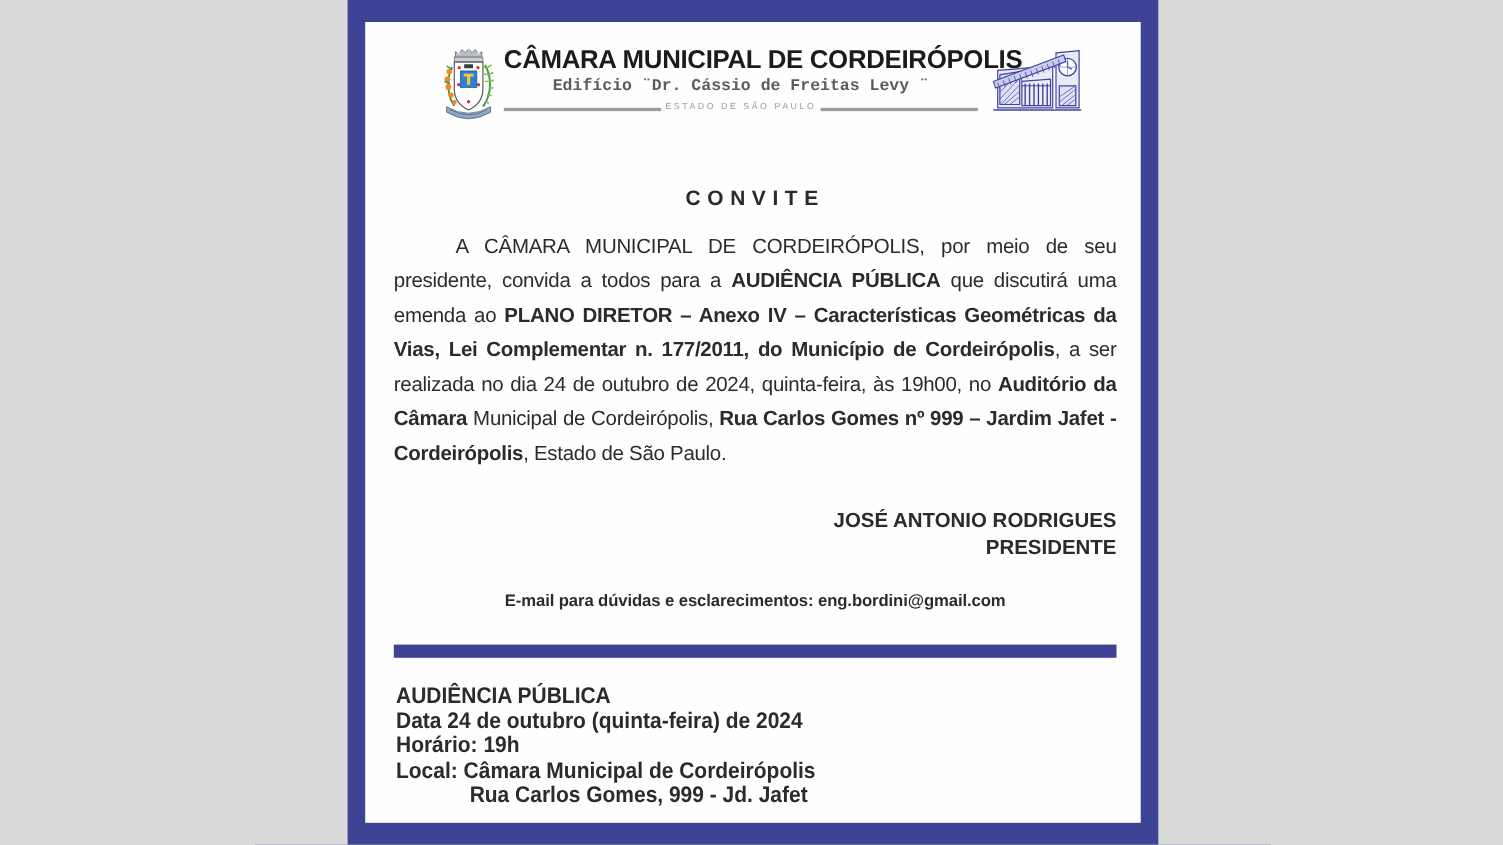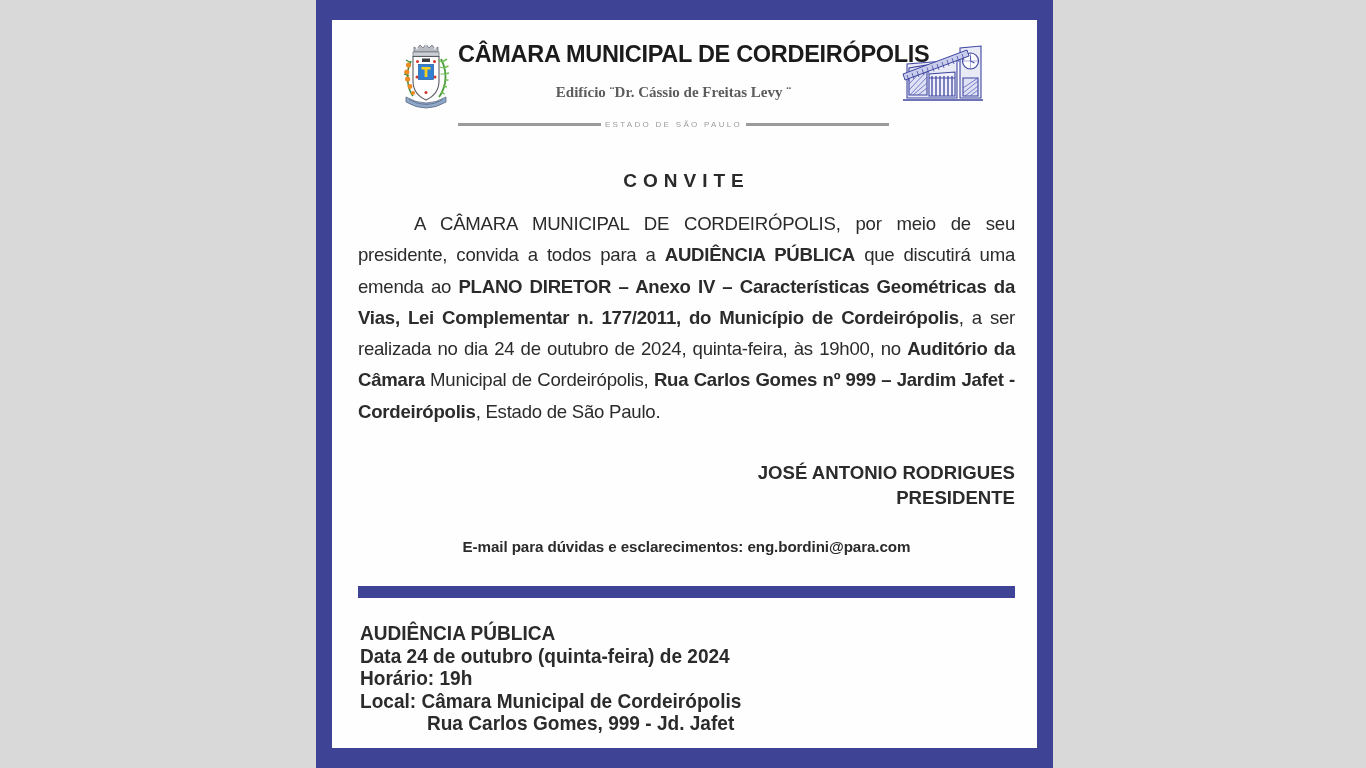--- a/index.html
+++ b/index.html
@@ -67,31 +67,31 @@
   .lh-title {
     font-family: "Liberation Sans", sans-serif;
     font-size: 23.5px;
     font-weight: bold;
     letter-spacing: -0.3px;
     color: #1b1b1b;
     line-height: 1.05;
     white-space: nowrap;
   }
   .lh-sub {
-    font-family: Liberation Serif, serif;
+    font-family: Liberation Mono, monospace;
     font-size: 15px;
     font-weight: bold;
     color: #5c5c5c;
-    margin-top: 17px;
+    margin-top: 3px;
     white-space: nowrap;
   }
   .lh-rule {
     display: flex;
-    align-items: center;
-    margin-top: 19px;
+    align-items: flex-end;
+    margin-top: 5px;
     gap: 4px;
   }
   .lh-rule .bar {
     flex: 1 1 auto;
     height: 3px;
     background: #9b9b9b;
   }
   .lh-rule .state {
     flex: 0 0 auto;
     font-size: 8px;
@@ -257,21 +257,21 @@
 
       <p class="paragraph">
         <span>A CÂMARA MUNICIPAL DE CORDEIRÓPOLIS, por meio de seu presidente, convida a todos para a </span><b>AUDIÊNCIA PÚBLICA</b><span> que discutirá uma emenda ao </span><b>PLANO DIRETOR – Anexo IV – Características Geométricas da Vias, Lei Complementar n. 177/2011, do Município de Cordeirópolis</b><span>, a ser realizada no dia 24 de outubro de 2024, quinta-feira, às 19h00,  no </span><b>Auditório da Câmara</b><span> Municipal de Cordeirópolis, </span><b>Rua Carlos Gomes nº 999 – Jardim Jafet - Cordeirópolis</b><span>, Estado de São Paulo.</span>
       </p>
 
       <div class="signature">
         <div>JOSÉ ANTONIO RODRIGUES</div>
         <div>PRESIDENTE</div>
       </div>
 
-      <div class="email-line">E-mail para dúvidas e esclarecimentos: eng.bordini@para.com</div>
+      <div class="email-line">E-mail para dúvidas e esclarecimentos: eng.bordini@gmail.com</div>
     </div>
 
     <div class="blue-bar"></div>
 
     <div class="footer-block">
       <div class="ln">AUDIÊNCIA PÚBLICA</div>
       <div class="ln">Data 24 de outubro (quinta-feira) de 2024</div>
       <div class="ln">Horário: 19h</div>
       <div class="ln">Local: Câmara Municipal de Cordeirópolis</div>
       <div class="ln indented">Rua Carlos Gomes, 999 - Jd. Jafet</div>

